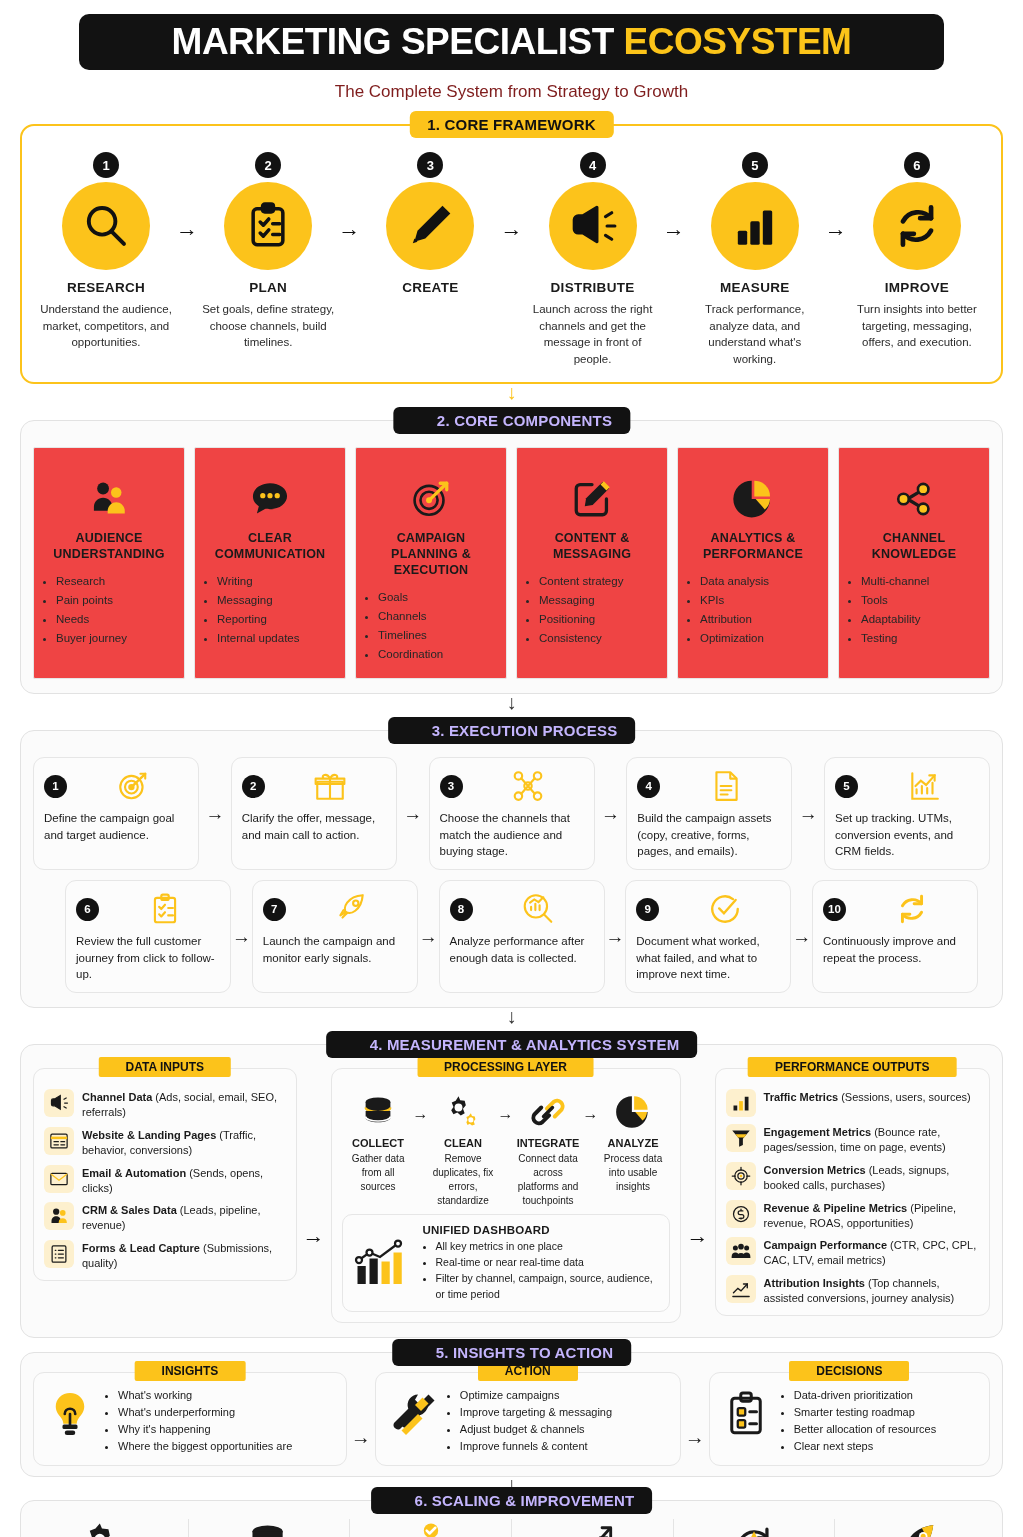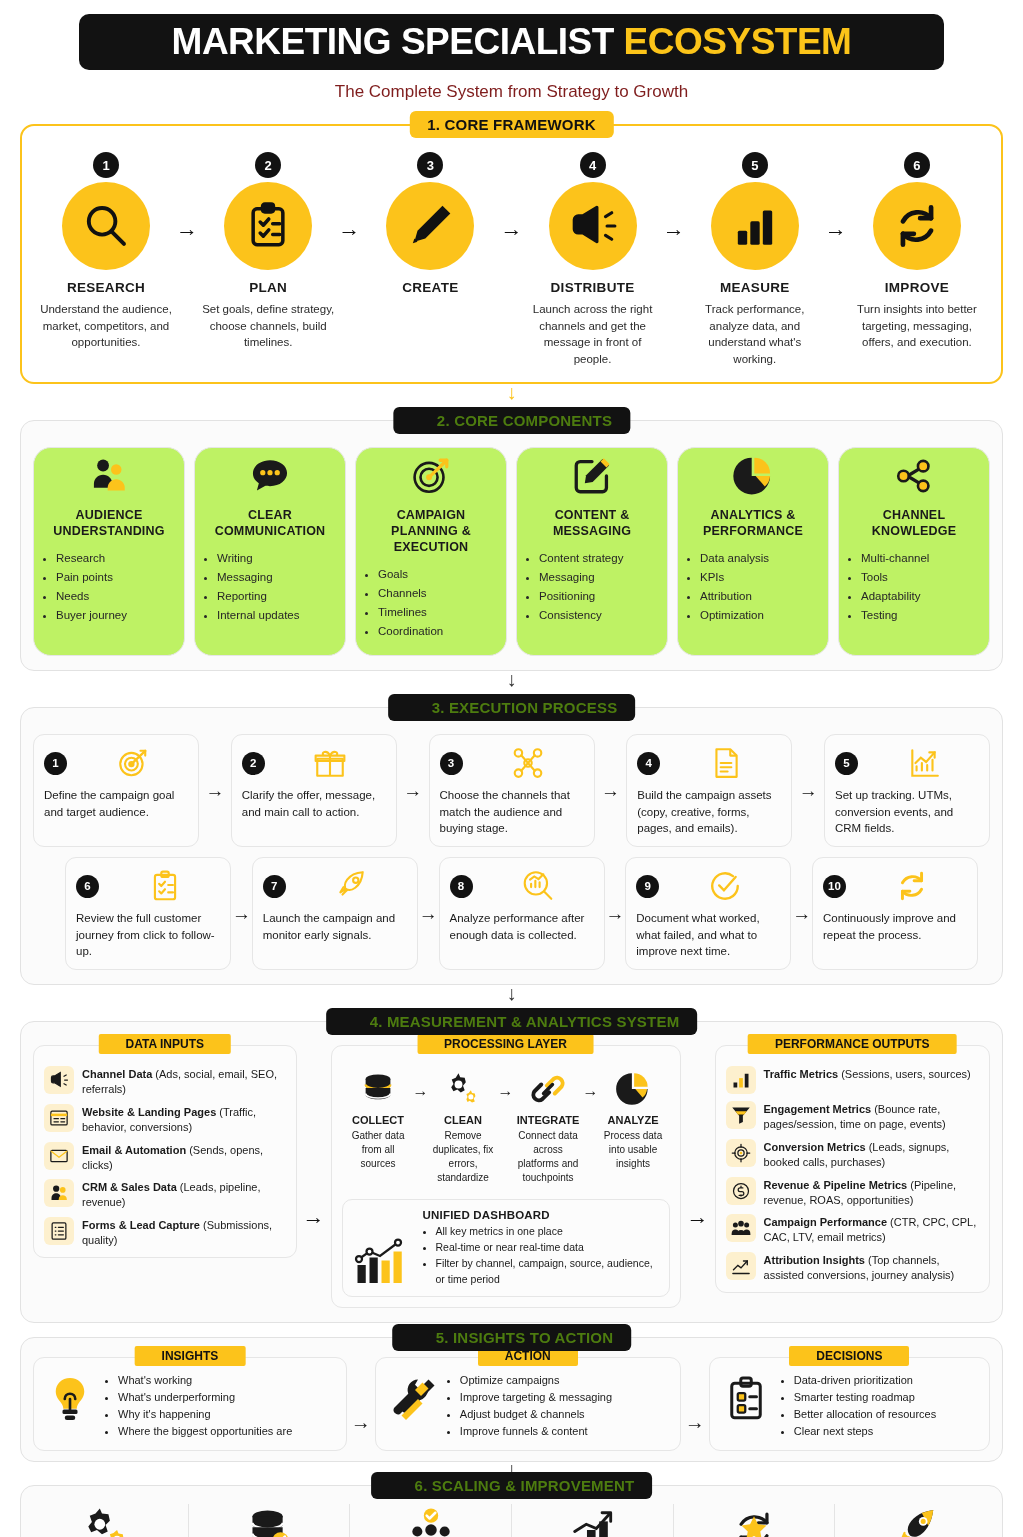--- a/index.html
+++ b/index.html
@@ -34,21 +34,21 @@
     padding: 26px 12px 14px;
   }
   .sec-box.plain { border: 1px solid #e2e2e2; background: #fbfbfb; }
   .badge {
     position: absolute; left: 50%; transform: translateX(-50%);
     top: -13px; z-index: 5;
     font-size: 15px; font-weight: 700; letter-spacing: .2px;
     padding: 5px 18px; border-radius: 6px; white-space: nowrap;
   }
   .badge.yellow { background: #FCC31B; color: #111; }
-  .badge.black  { background: #121212; color: #4d7c0f; padding-left: 44px; }
+  .badge.black  { background: #121212; color: #c4b5fd; padding-left: 44px; }
 
   .down-arrow {
     text-align: center; color: #FCC31B; font-size: 20px;
     line-height: 12px; margin-top: 2px; font-weight: 700;
   }
   .down-arrow.dark { color: #333; }
 
   
   .flow6 { display: flex; align-items: flex-start; justify-content: space-between; padding: 0 4px; }
   .fstep { width: 136px; text-align: center; position: relative; }
@@ -62,22 +62,22 @@
     margin: 0 auto; display: flex; align-items: center; justify-content: center;
   }
   .fcircle svg { width: 50px; height: 50px; }
   .flabel { font-size: 13.5px; font-weight: 700; margin-top: 10px; letter-spacing: .3px; }
   .fdesc { font-size: 11.5px; line-height: 1.45; margin-top: 6px; color: #2b2b2b; }
   .farrow { font-size: 22px; color: #111; margin-top: 64px; }
 
   
   .comp-row { display: flex; gap: 9px; justify-content: space-between; }
   .comp-card {
-    flex: 1; background: #bef264; border: 1px solid #e6e6e6; border-radius: 18px;
-    padding: 5px 10px 14px; min-height: 190px;
+    flex: 1; background: #ef4444; border: 1px solid #e6e6e6; border-radius: 2px;
+    padding: 28px 10px 14px; min-height: 190px;
   }
   .comp-icon { height: 46px; display: flex; align-items: center; justify-content: center; }
   .comp-icon svg { width: 42px; height: 42px; }
   .comp-title {
     text-align: center; font-size: 12.5px; font-weight: 700; line-height: 1.3;
     margin-top: 8px; letter-spacing: .2px;
   }
   .comp-list { margin-top: 10px; padding-left: 12px; }
   .comp-list li { font-size: 11.5px; line-height: 1.65; color: #262626; }
 
@@ -123,22 +123,22 @@
   .io-tx { font-size: 11px; line-height: 1.35; padding-top: 1px; }
   .io-tx b { font-weight: 700; }
   .mid-flow { display: flex; align-items: flex-start; justify-content: space-between; padding: 0 2px; }
   .mf-step { width: 70px; text-align: center; }
   .mf-ic { height: 42px; display: flex; align-items: center; justify-content: center; }
   .mf-ic svg { width: 36px; height: 36px; }
   .mf-t { font-size: 11px; font-weight: 700; margin-top: 4px; }
   .mf-d { font-size: 10px; line-height: 1.4; margin-top: 3px; }
   .mf-ar { font-size: 16px; margin-top: 14px; }
   .dash-card {
-    margin-top: 14px; background: #fcfcfc; border: 1px solid #e6e6e6; border-radius: 10px;
-    padding: 9px 10px; display: flex; gap: 10px; align-items: flex-end;
+    margin-top: 6px; background: #fcfcfc; border: 1px solid #e6e6e6; border-radius: 10px;
+    padding: 9px 10px; display: flex; gap: 10px; align-items: center;
   }
   .dash-card svg { width: 60px; height: 50px; flex: 0 0 auto; }
   .dash-t { font-size: 11.5px; font-weight: 700; letter-spacing: .2px; }
   .dash-card ul { padding-left: 13px; margin-top: 3px; }
   .dash-card li { font-size: 10.5px; line-height: 1.5; }
   .big-arrow { font-size: 22px; color: #111; align-self: center; padding-top: 90px; }
 
   
   .ins-wrap { display: flex; align-items: center; gap: 4px; }
   .ins-col { position: relative; }

